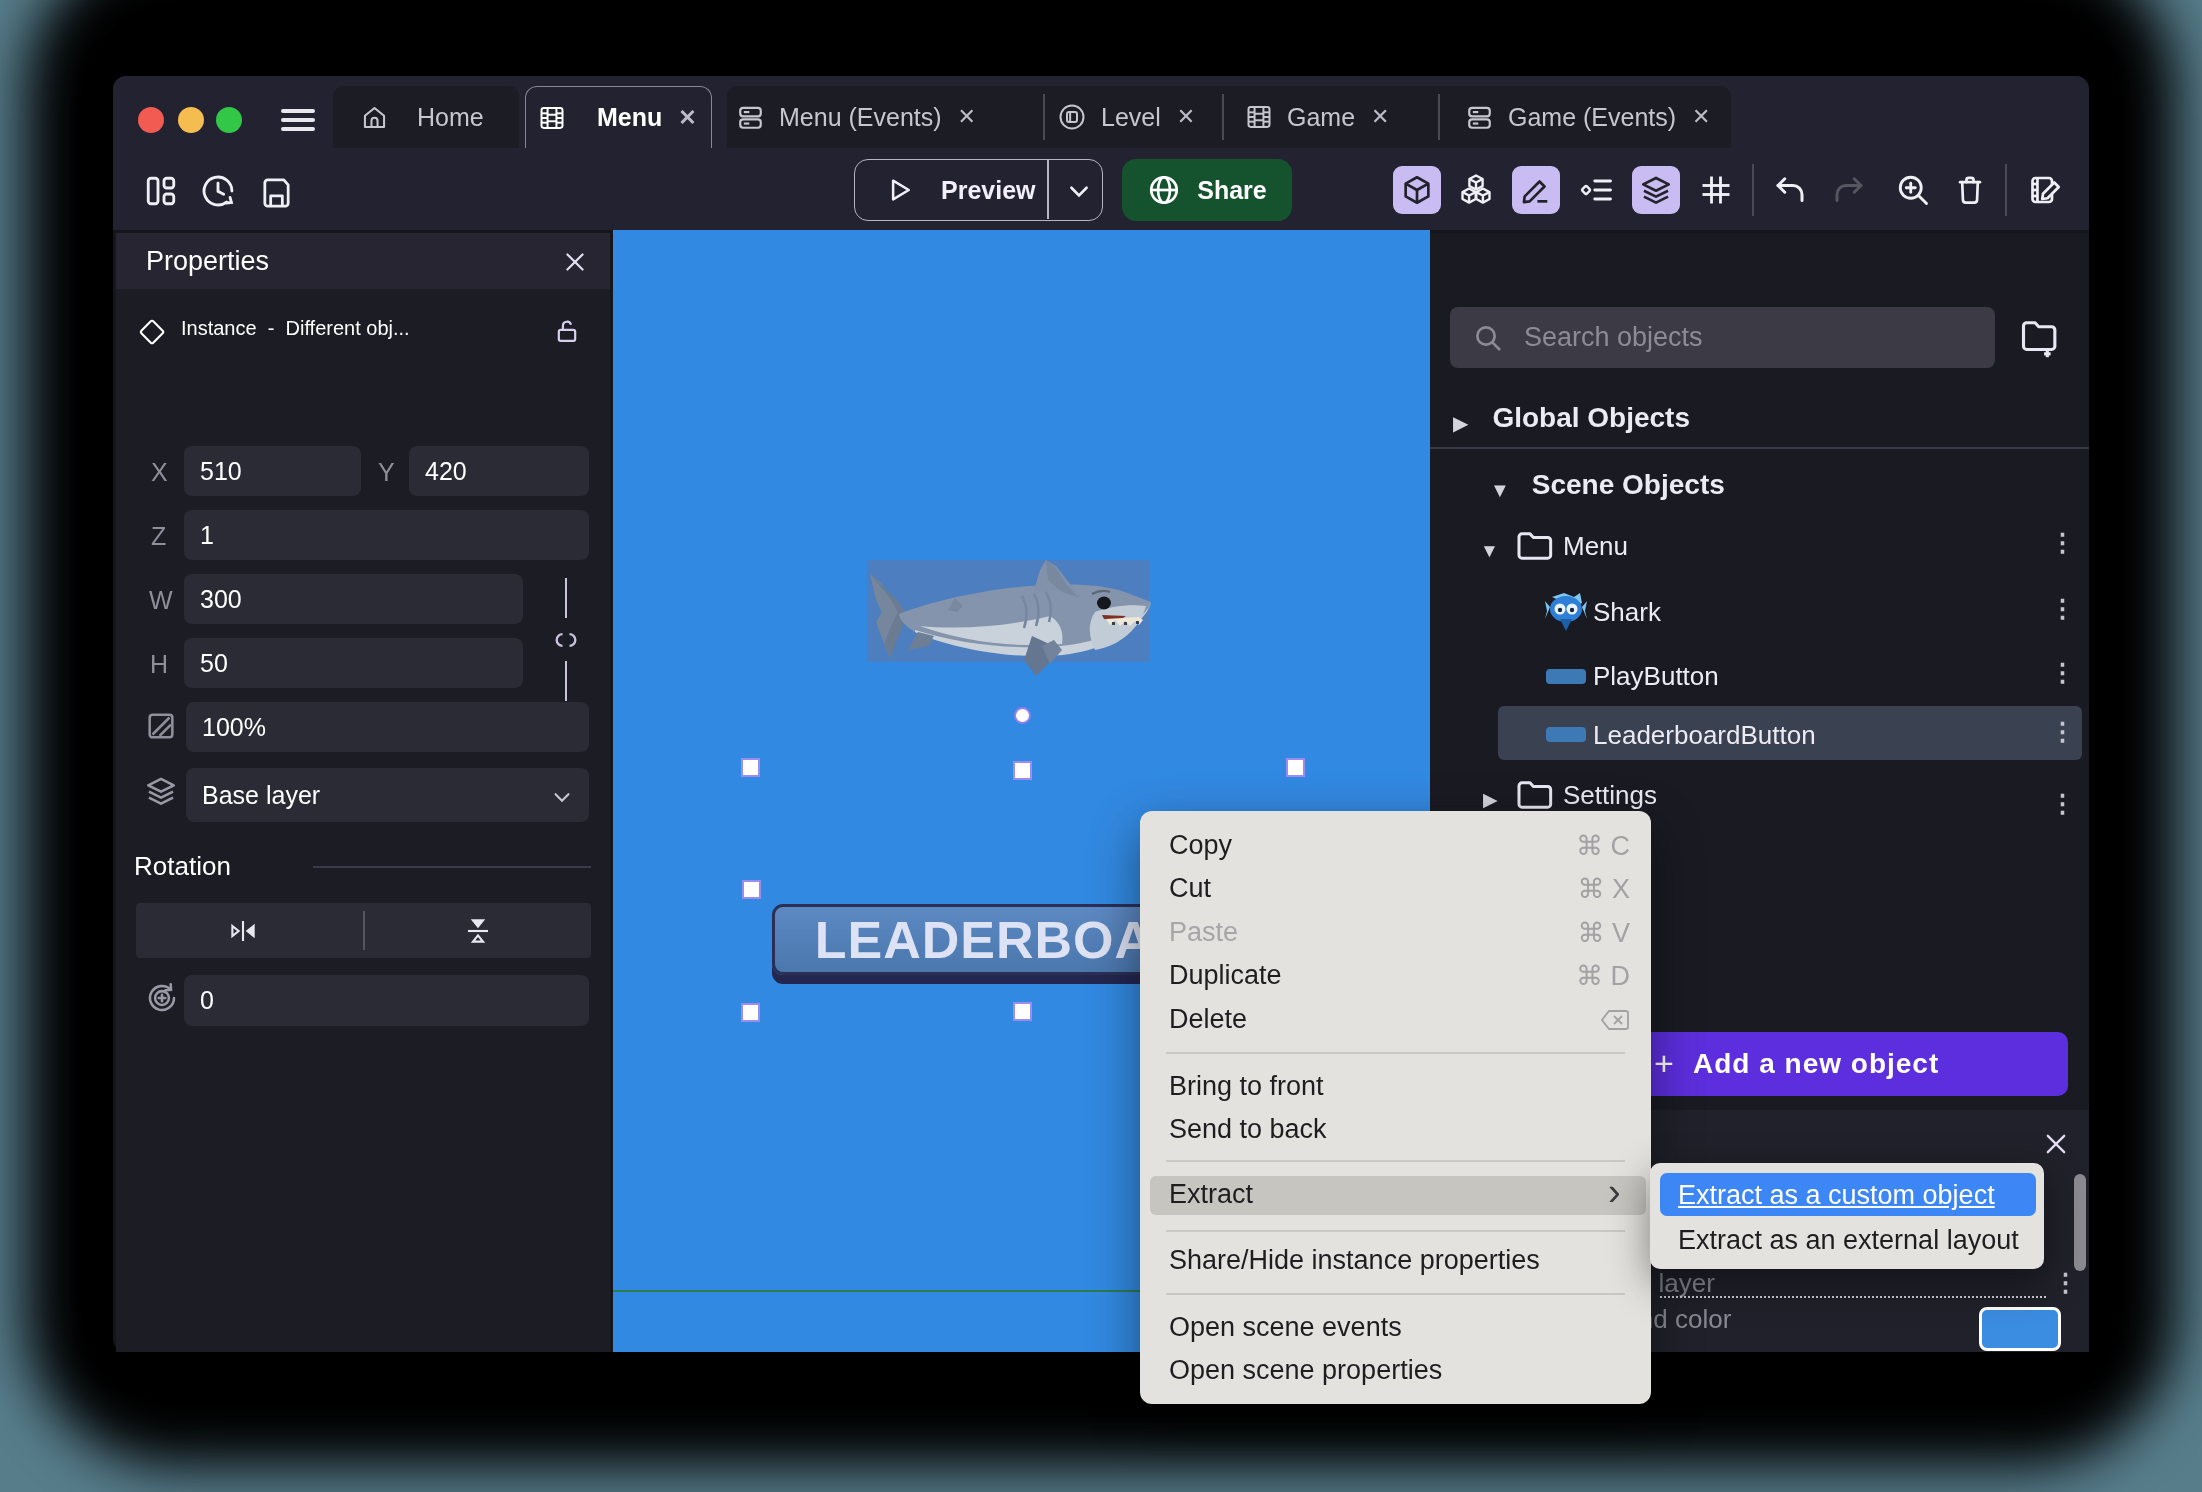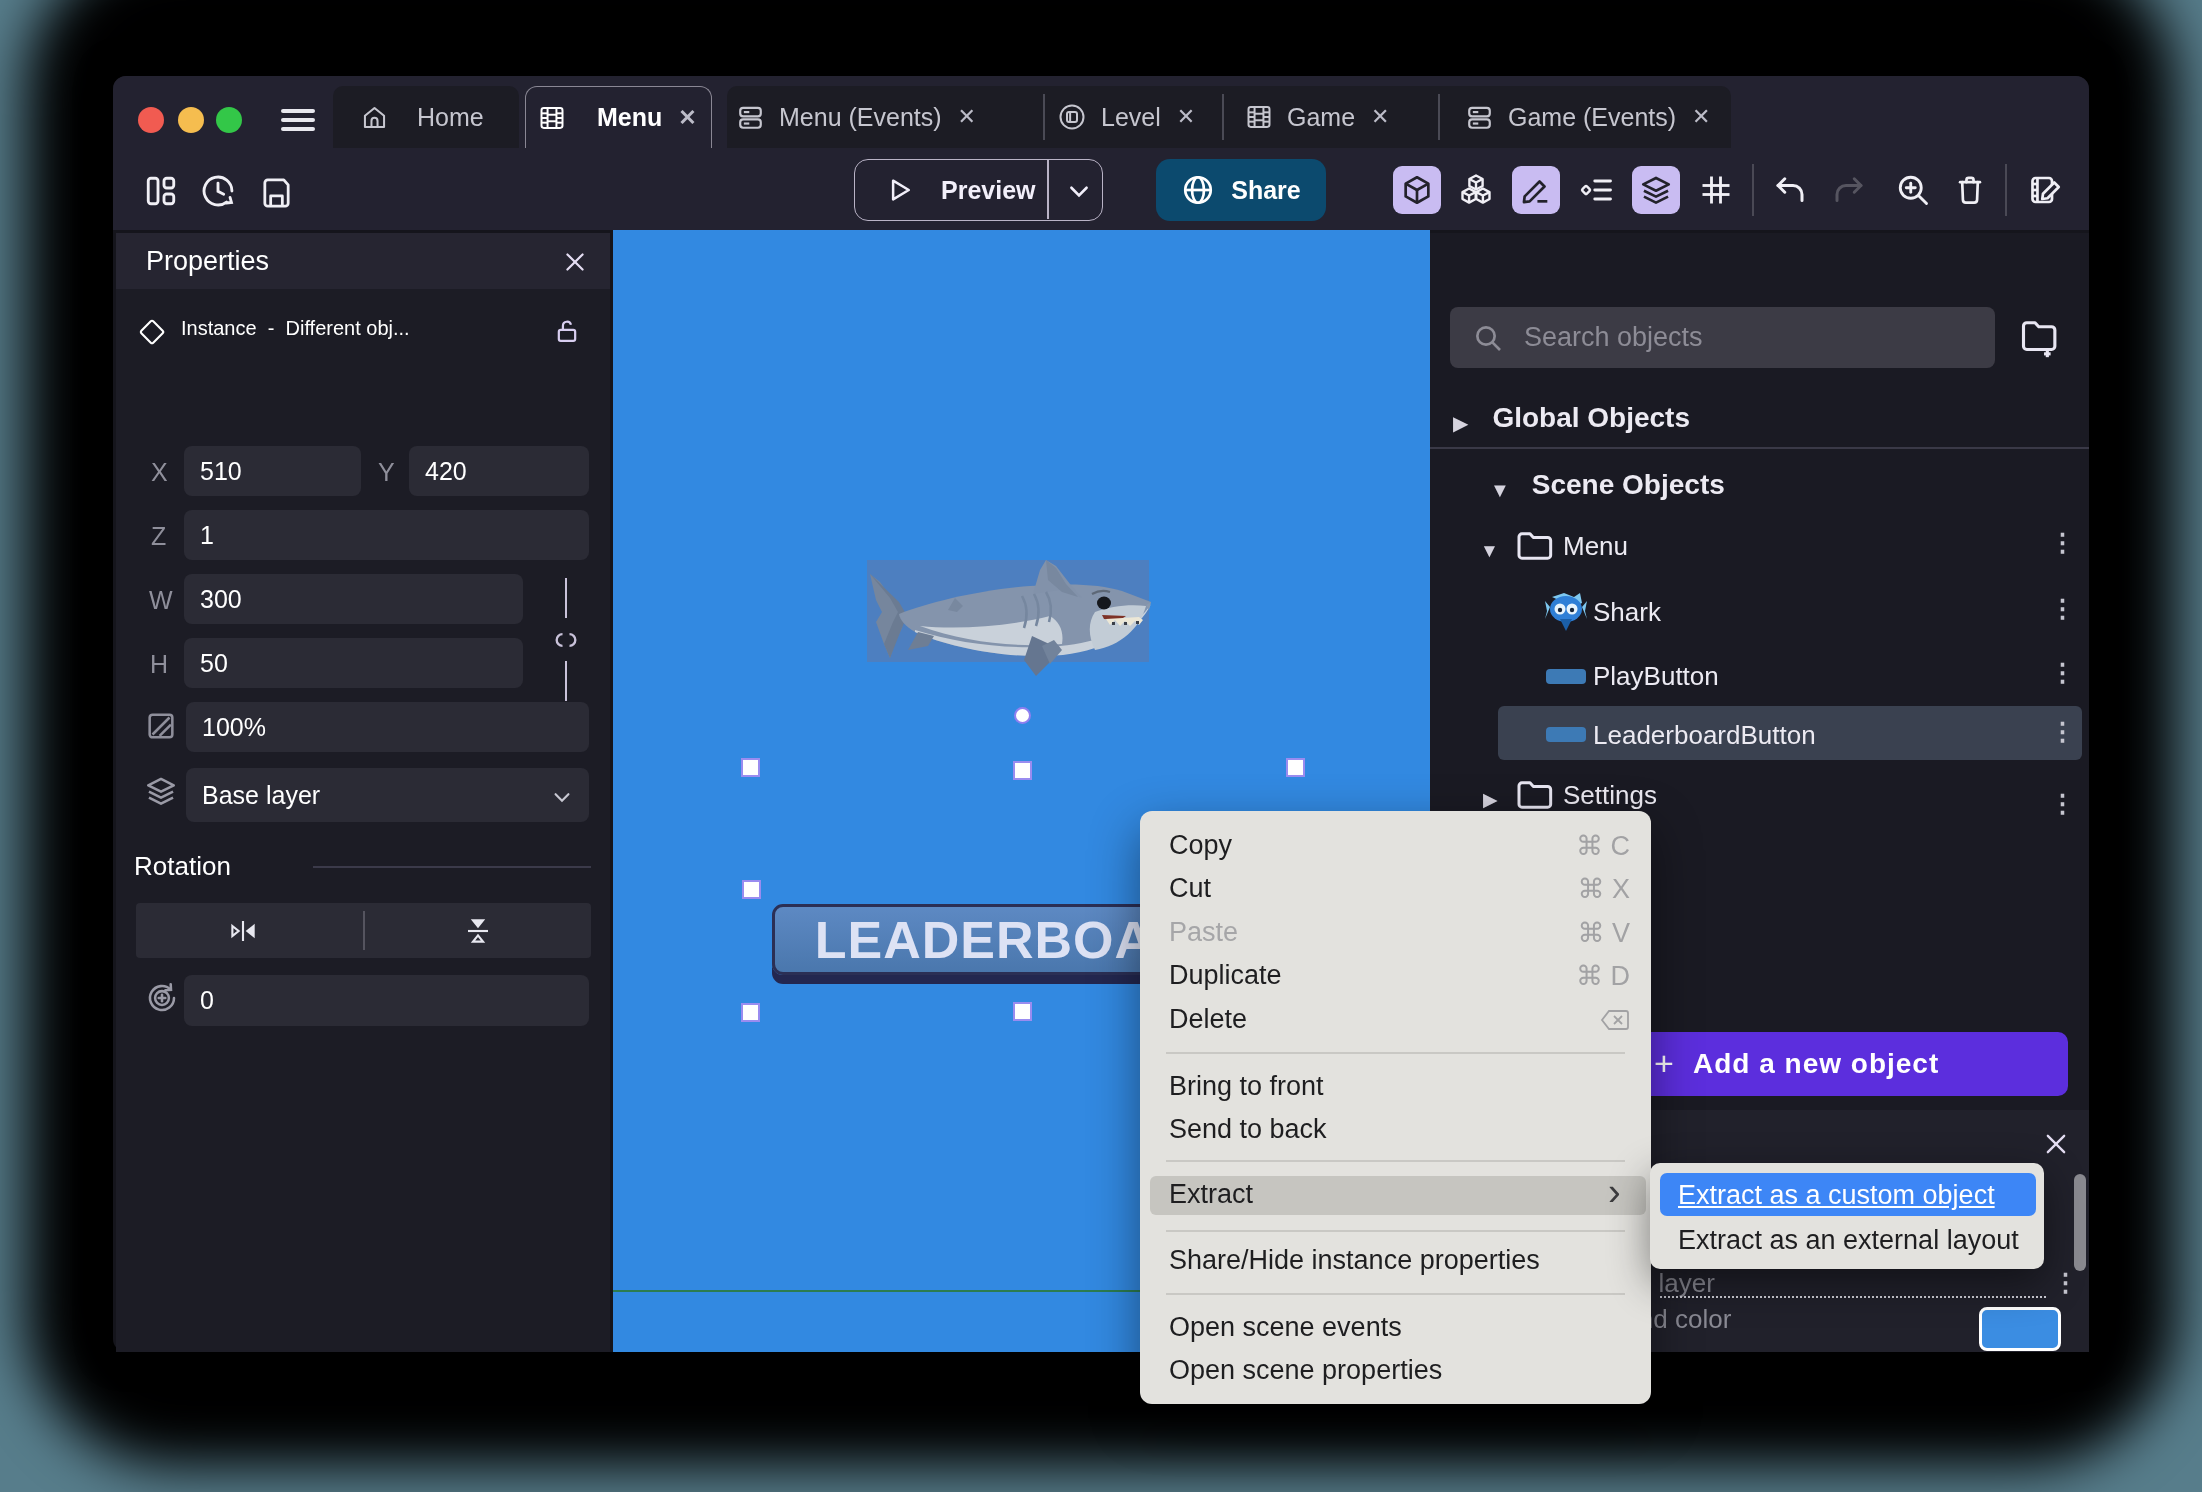--- a/index.html
+++ b/index.html
@@ -18,21 +18,21 @@
   .tab { position:absolute; top:10px; height:62px; display:flex; align-items:center; background:#1c1c24; color:#c6c6cf; font-size:25px; }
   .tab svg { margin-right:14px; }
   .tab .x, .tabc .x { margin-left:16px; font-size:22px; color:#bcbcc8; }
   .tabc { position:absolute; top:10px; height:62px; display:flex; align-items:center; color:#c6c6cf; font-size:25px; }
   .tab.active { background:#232230; border:1.5px solid #8a8794; border-bottom:none; border-radius:12px 12px 0 0; color:#ffffff; font-weight:bold; }
   
   .toolbar { position:absolute; left:0; top:74px; width:100%; height:80px; }
   .icon { position:absolute; display:flex; align-items:center; justify-content:center; }
   .pbg { background:#c9bcf2; border-radius:9px; }
   .btn-preview { position:absolute; left:741px; top:9px; width:249px; height:62px; border:1.5px solid #b9b3c6; border-radius:14px; color:#f2effa; display:flex; align-items:center; }
-  .btn-share { position:absolute; left:1043px; top:9px; width:170px; height:62px; background:#0c4a6e; border-radius:14px; color:#fff; font-weight:bold; font-size:25px; display:flex; align-items:center; justify-content:center; }
+  .btn-share { position:absolute; left:1009px; top:9px; width:170px; height:62px; background:#14532d; border-radius:14px; color:#fff; font-weight:bold; font-size:25px; display:flex; align-items:center; justify-content:center; }
   .vsep { position:absolute; top:14px; width:1.5px; height:52px; background:#4a4955; }
   
   .panel { position:absolute; background:#1c1c25; }
   .phead { position:absolute; left:0; top:0; width:100%; height:56px; background:#262531; color:#fff; font-size:27px; display:flex; align-items:center; }
   .input { position:absolute; background:#2b2b35; border-radius:8px; color:#fff; font-size:25px; display:flex; align-items:center; padding-left:16px; }
   .lbl { position:absolute; color:#8f8f9b; font-size:25px; }
   .canvas { position:absolute; left:500px; top:154px; width:817px; height:1122px; background:#3289e1; overflow:hidden; }
   
   .orow { position:absolute; color:#eceaf2; font-size:26px; }
   .kebab { position:absolute; color:#c5c5cf; font-size:25px; font-weight:bold; }

